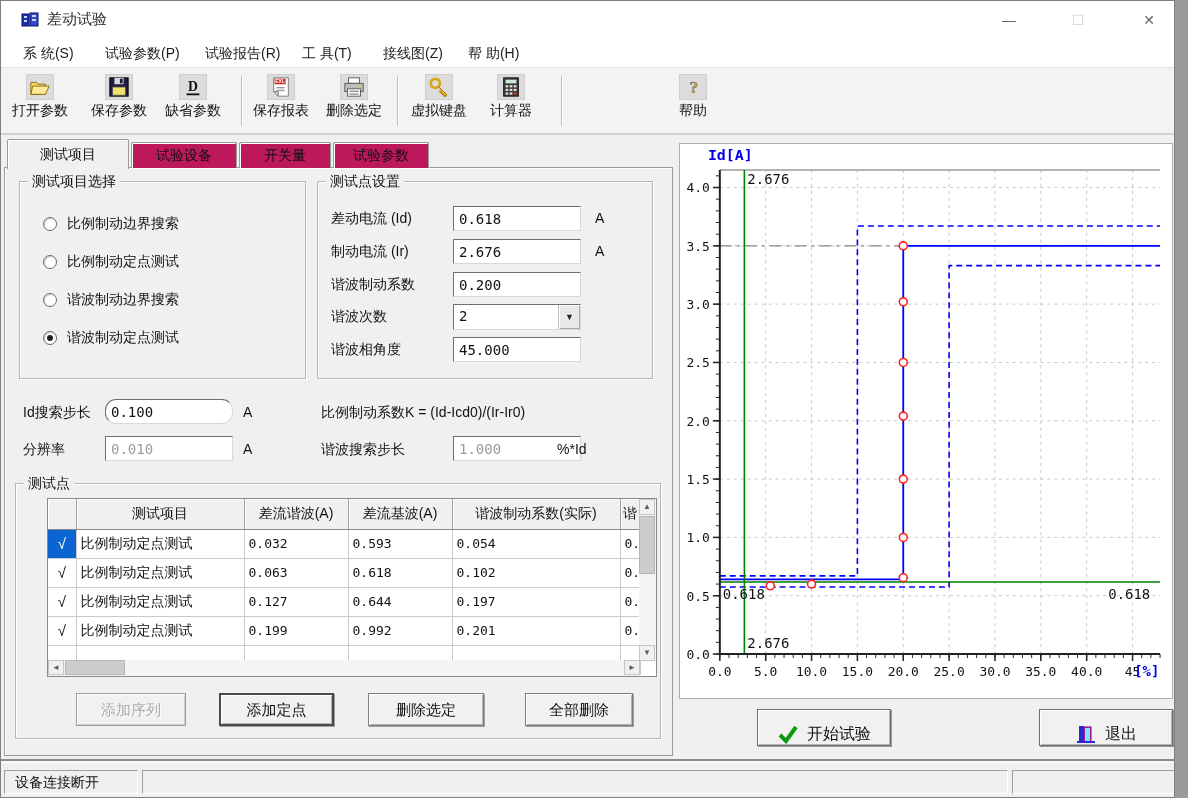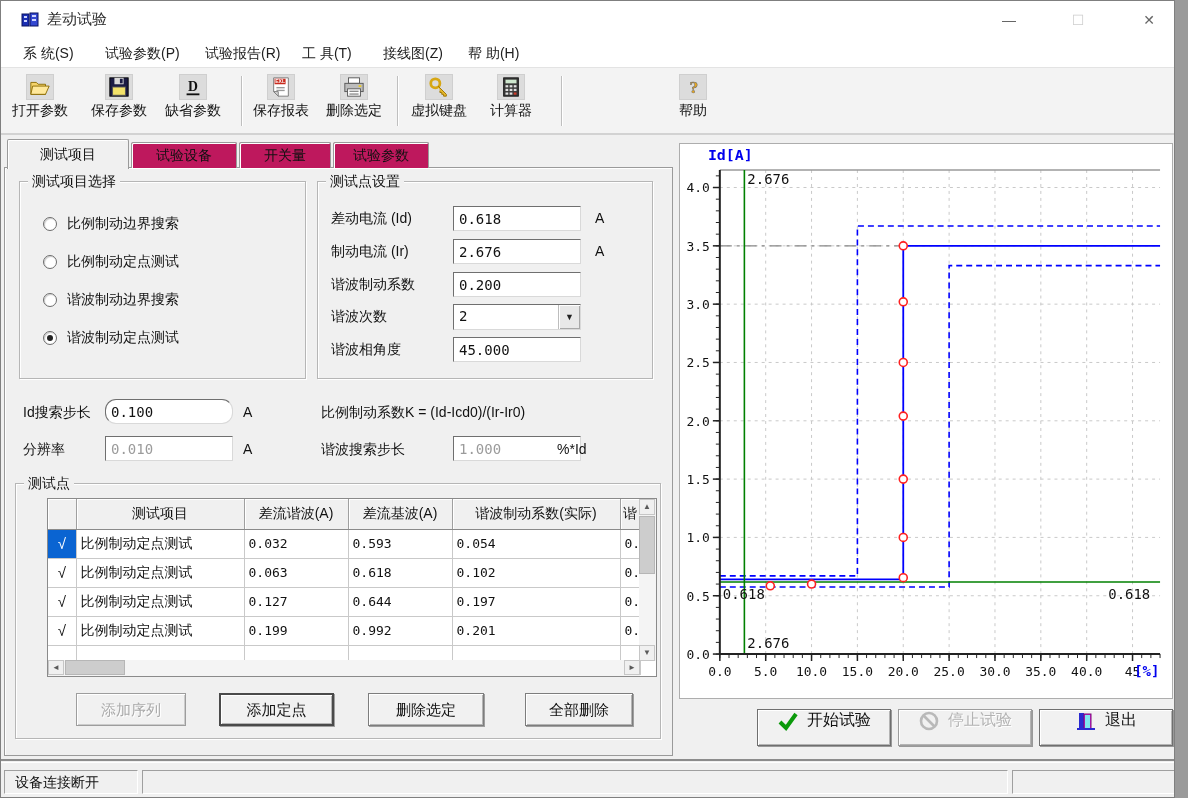--- a/index.html
+++ b/index.html
@@ -57,21 +57,21 @@
   .gt td.chk{text-align:center;font-style:italic;font-size:15px;padding:0}
   .gt td.chk.sel{background:#0a64d2;color:#fff}
   .scrollbar{position:absolute;background:#f4f4f4;z-index:7}
   .sb-btn{position:absolute;background:#f0f0f0;border:1px solid #c6c6c6;color:#5a5a5a;font-size:8px;text-align:center;line-height:14px}
   .sb-thumb{position:absolute;background:#cdcdcd;border:1px solid #b6b6b6}
 
   
   .cbtn{position:absolute;height:33px;background:#f1f1f1;border:1px solid #7d7d7d;box-shadow:inset 1px 1px 0 #ffffff,inset -1px -1px 0 #b4b4b4,1px 1px 0 #9f9f9f;font-size:15px;color:#111;text-align:center;line-height:31px;z-index:6;white-space:nowrap}
   .cbtn.disabled{color:#a9a9a9;text-shadow:1px 1px 0 #fff;border-color:#9d9d9d;box-shadow:inset 1px 1px 0 #ffffff,inset -1px -1px 0 #cccccc}
   .cbtn.focused{border:2px solid #4a4a4a;line-height:29px;box-shadow:inset 1px 1px 0 #ffffff,inset -1px -1px 0 #b4b4b4,1px 1px 0 #9f9f9f}
-  .abtn{position:absolute;top:708px;height:37px;background:#f1f1f1;border:1px solid #6f6f6f;box-shadow:inset 1px 1px 0 #ffffff,inset -1px -1px 0 #b4b4b4,1px 1px 0 #999;display:flex;align-items:flex-start;justify-content:center;gap:8px;font-size:16px;color:#111;z-index:6}
+  .abtn{position:absolute;top:708px;height:37px;background:#f1f1f1;border:1px solid #6f6f6f;box-shadow:inset 1px 1px 0 #ffffff,inset -1px -1px 0 #b4b4b4,1px 1px 0 #999;display:flex;align-items:flex-end;justify-content:center;gap:8px;font-size:16px;color:#111;z-index:6}
   .abtn.disabled{color:#b3b3b3;text-shadow:1px 1px 0 #fff;border-color:#9d9d9d}
   .abtn .aicon{width:22px;height:22px;flex:0 0 auto}
 
   
   .chart-panel{position:absolute;left:678px;top:142px;width:494px;height:556px;background:#ffffff;border:1px solid #adadad;z-index:5}
 
   
   .content-groove{position:absolute;left:0;top:758px;width:100%;height:4px;border-top:2px solid #8c8c8c;border-bottom:1px solid #ffffff;background:#f0f0f0;z-index:8}
   .statusbar{position:absolute;left:0;top:762px;width:100%;height:36px;background:#f0f0f0;z-index:8}
   .status-panel{position:absolute;top:7px;height:24px;border:1px solid;border-color:#9f9f9f #ffffff #ffffff #9f9f9f;font-size:14px;color:#111;padding:3px 10px;white-space:nowrap;overflow:hidden}
@@ -508,27 +508,20 @@
         <text x="430" y="456.6269879518072" font-size="14" font-family="&quot;DejaVu Sans Mono&quot;, monospace" fill="#111">0.618</text>
       </svg>
   </div>
 
   <div class="abtn" style="left:756px;width:134px">
     <svg class="aicon" viewBox="0 0 22 22">
         <path d="M3 12 L9 18 L19 4" fill="none" stroke="#0b9a0b" stroke-width="4"></path>
       </svg>
     <span>开始试验</span>
   </div>
-  <div class="abtn disabled" style="left:897px;width:134px">
-    <svg class="aicon" viewBox="0 0 22 22">
-        <circle cx="11" cy="11" r="8" fill="none" stroke="#b9b9b9" stroke-width="2.6"></circle>
-        <line x1="5.5" y1="5.5" x2="16.5" y2="16.5" stroke="#b9b9b9" stroke-width="2.6"></line>
-      </svg>
-    <span>停止试验</span>
-  </div>
   <div class="abtn" style="left:1038px;width:134px">
     <svg class="aicon" viewBox="0 0 22 22">
       <rect x="4" y="3" width="5" height="16" fill="#2a2ad0"></rect>
       <rect x="9" y="4" width="7" height="15" fill="#cc22cc" stroke="#7a0a7a"></rect>
       <rect x="10" y="5" width="5" height="13" fill="#7fe7ef"></rect>
       <rect x="2" y="18" width="18" height="2" fill="#2a2ad0"></rect>
     </svg>
     <span>退出</span>
   </div>
 

